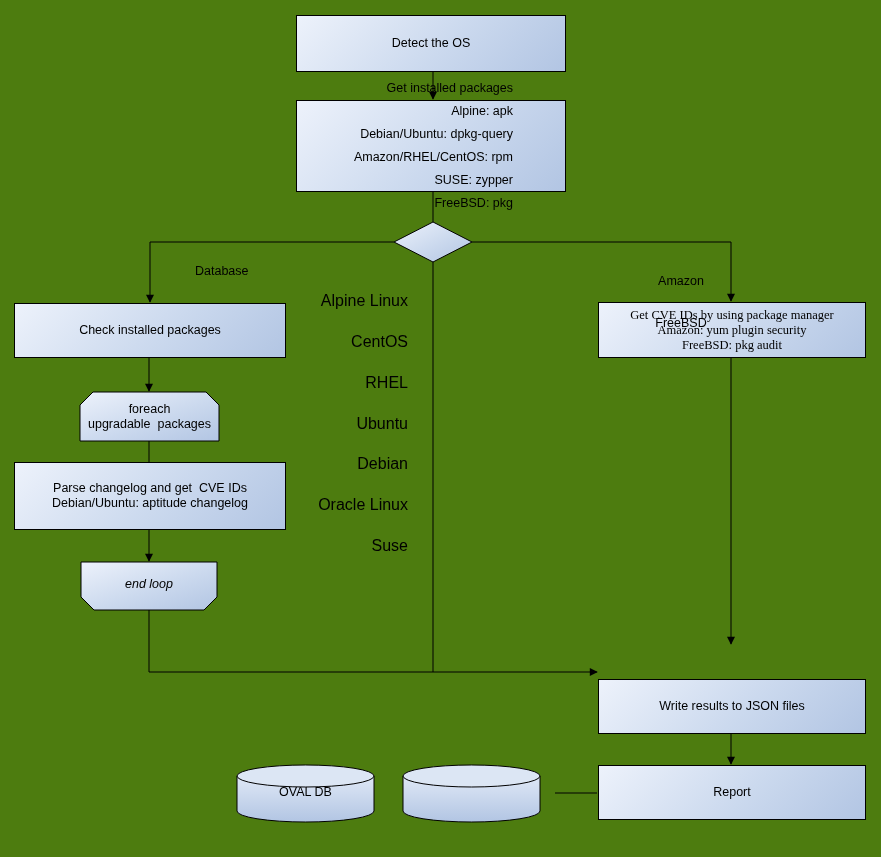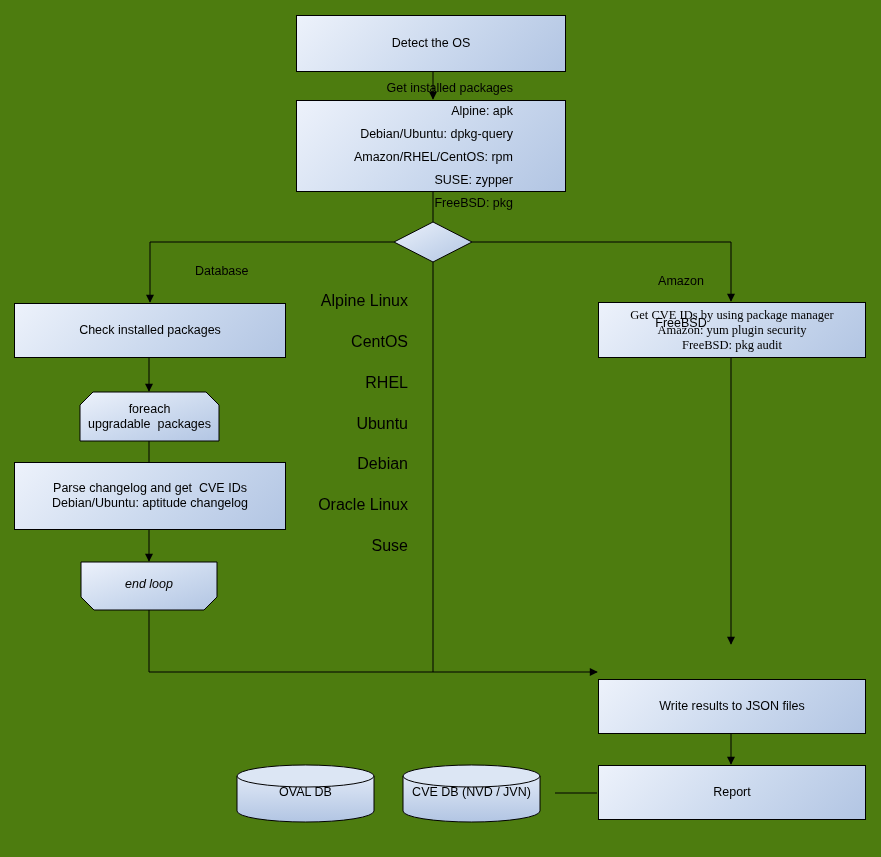--- a/index.html
+++ b/index.html
@@ -126,23 +126,20 @@
   </div>
 
   <div class="shape-label" style="left:81px;top:560px;width:136px;height:48px;font-style:italic;">
     <div>end loop</div>
   </div>
 
   <div class="shape-label" style="left:237px;top:766px;width:137px;height:53px;">
     <div>OVAL DB</div>
   </div>
 
-  <div class="shape-label" style="left:403px;top:766px;width:137px;height:53px;">
-    <div>CVE DB (NVD / JVN)</div>
-  </div>
 
   <div class="edge-label" style="left:195px;top:264px;">Database</div>
 
   <div class="edge-label" id="amazon-freebsd" style="left:638px;top:246px;width:86px;">
     <div>Amazon</div>
     <div>FreeBSD</div>
   </div>
 
   <div class="edge-label" id="os-list" style="left:300px;top:267px;width:108px;">
     <div>Alpine Linux</div>

